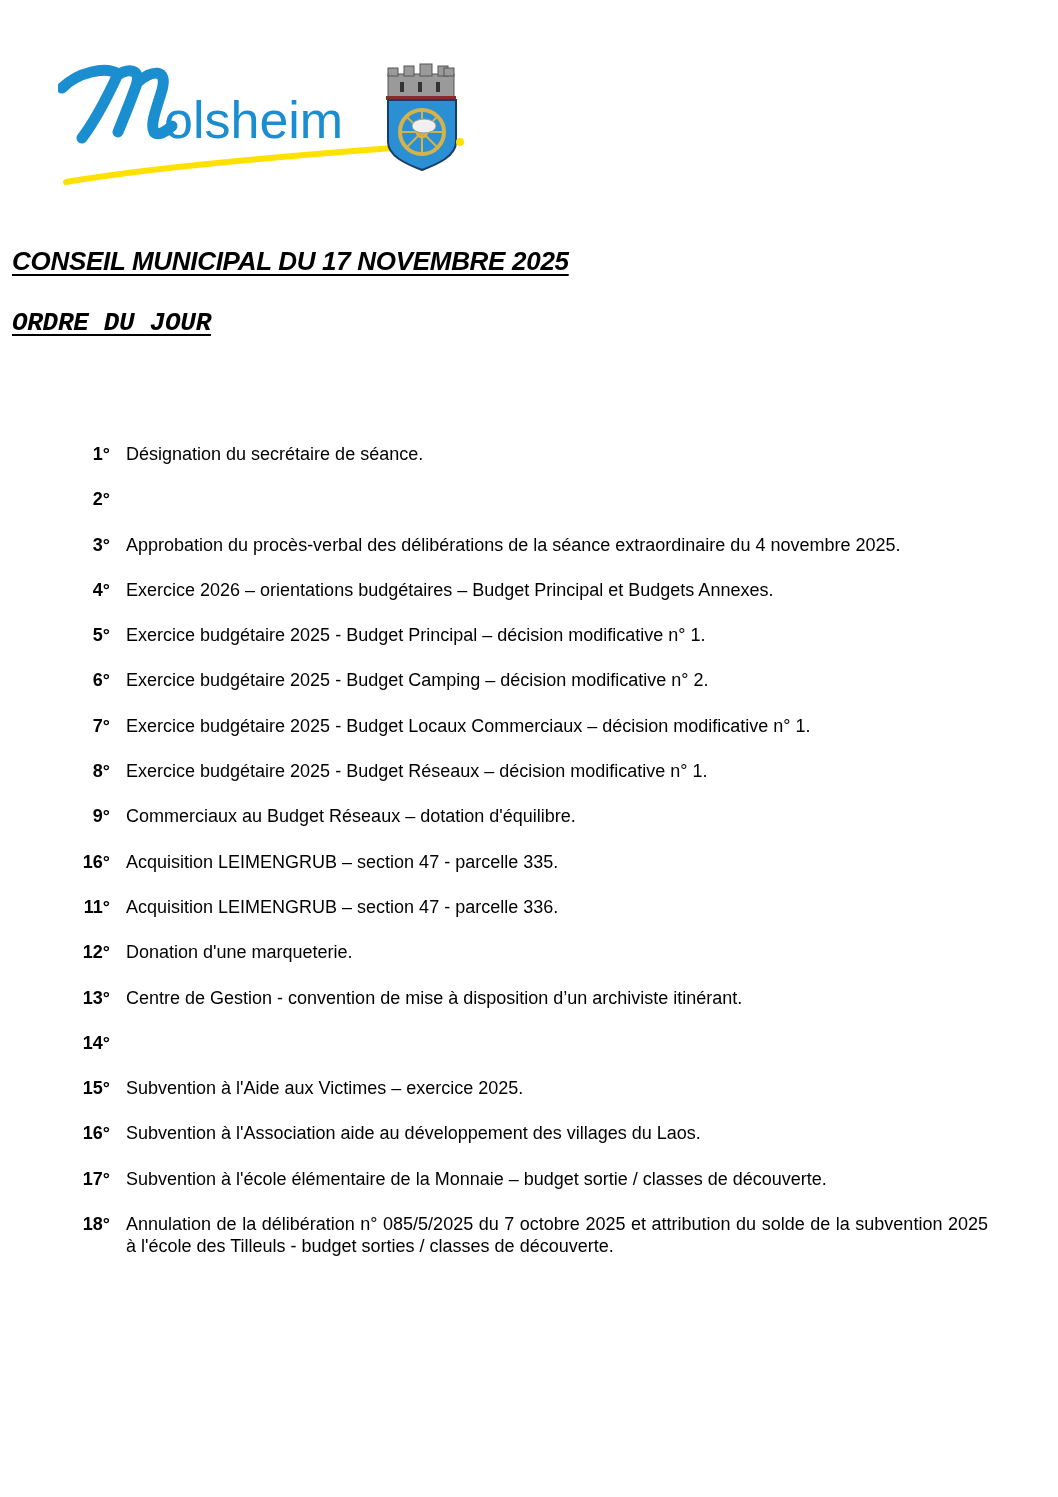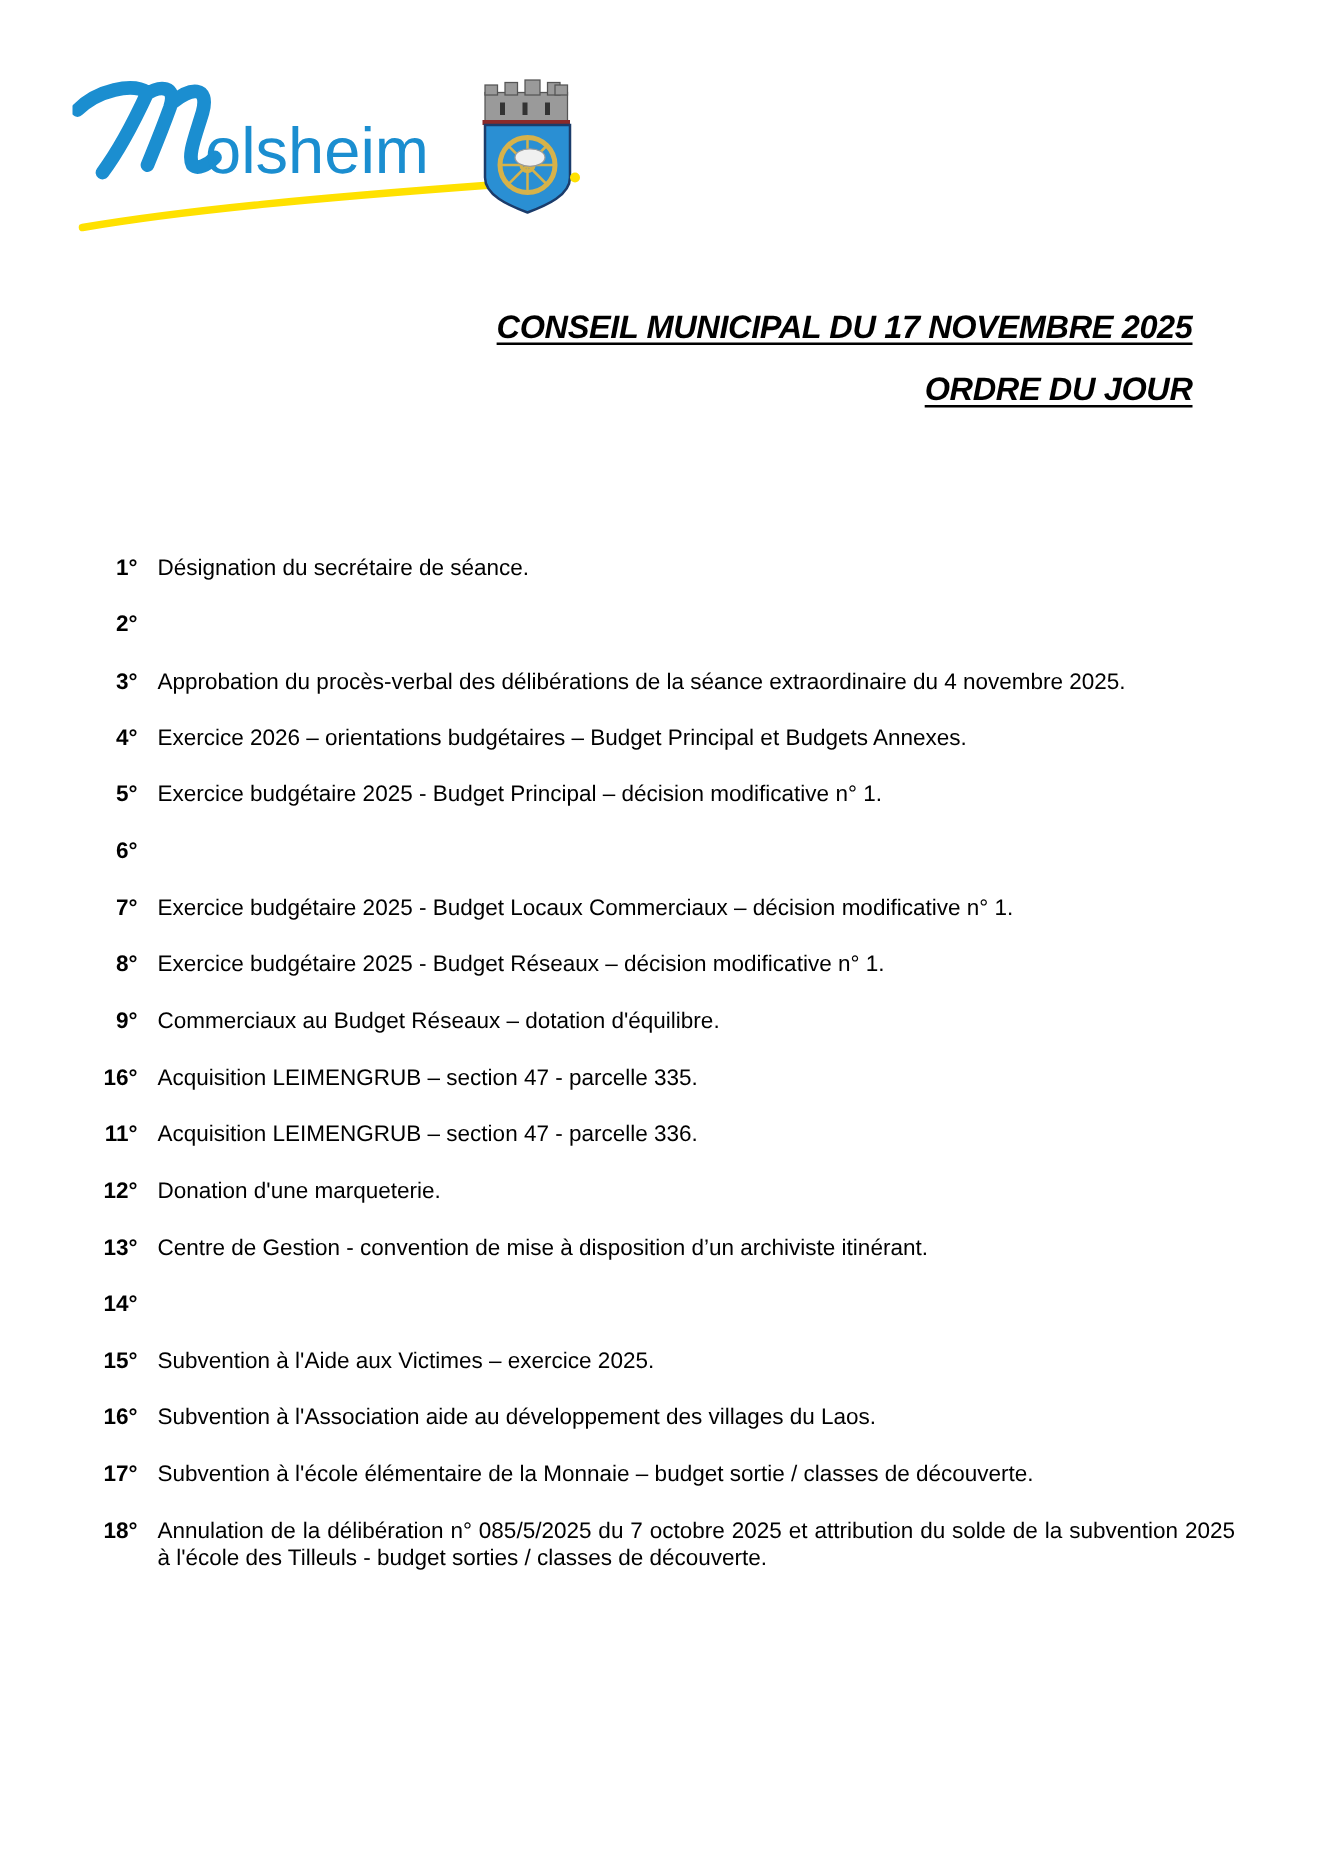--- a/index.html
+++ b/index.html
@@ -18,39 +18,40 @@
     .logo {
       position: absolute;
       left: 58px;
       top: 60px;
       width: 410px;
       height: 130px;
     }
     .logo svg { display: block; }
     .title-block {
       position: absolute;
-      left: 0;
+      left: 12px;
       top: 243px;
       width: 954px;
-      text-align: right;
+      text-align: left;
     }
     .title {
       font-family: "Liberation Sans", sans-serif;
       font-weight: bold;
       font-style: italic;
       text-decoration: underline;
       text-decoration-thickness: 2px;
       text-underline-offset: 4px;
       font-size: 26px;
       letter-spacing: -0.3px;
       margin: 0;
       line-height: 36px;
     }
     .subtitle {
-      margin-top: 14px;
+      margin-top: 26px;
+      font-family: Liberation Mono, monospace;
     }
     .agenda {
       position: absolute;
       left: 60px;
       top: 443px;
       width: 928px;
       margin: 0;
       padding: 0;
       list-style: none;
     }
@@ -135,20 +136,21 @@
   <li class="agenda-item">
       <span class="num">4°</span>
       <span class="text">Exercice 2026 – orientations budgétaires – Budget Principal et Budgets Annexes.</span>
     </li>
   <li class="agenda-item">
       <span class="num">5°</span>
       <span class="text">Exercice budgétaire 2025 - Budget Principal – décision modificative n° 1.</span>
     </li>
   <li class="agenda-item">
       <span class="num">6°</span>
+      <span class="text">Exercice budgétaire 2025 - Budget Camping – décision modificative n° 2.</span>
     </li>
   <li class="agenda-item">
       <span class="num">7°</span>
       <span class="text">Exercice budgétaire 2025 - Budget Locaux Commerciaux – décision modificative n° 1.</span>
     </li>
   <li class="agenda-item">
       <span class="num">8°</span>
       <span class="text">Exercice budgétaire 2025 - Budget Réseaux – décision modificative n° 1.</span>
     </li>
   <li class="agenda-item">

